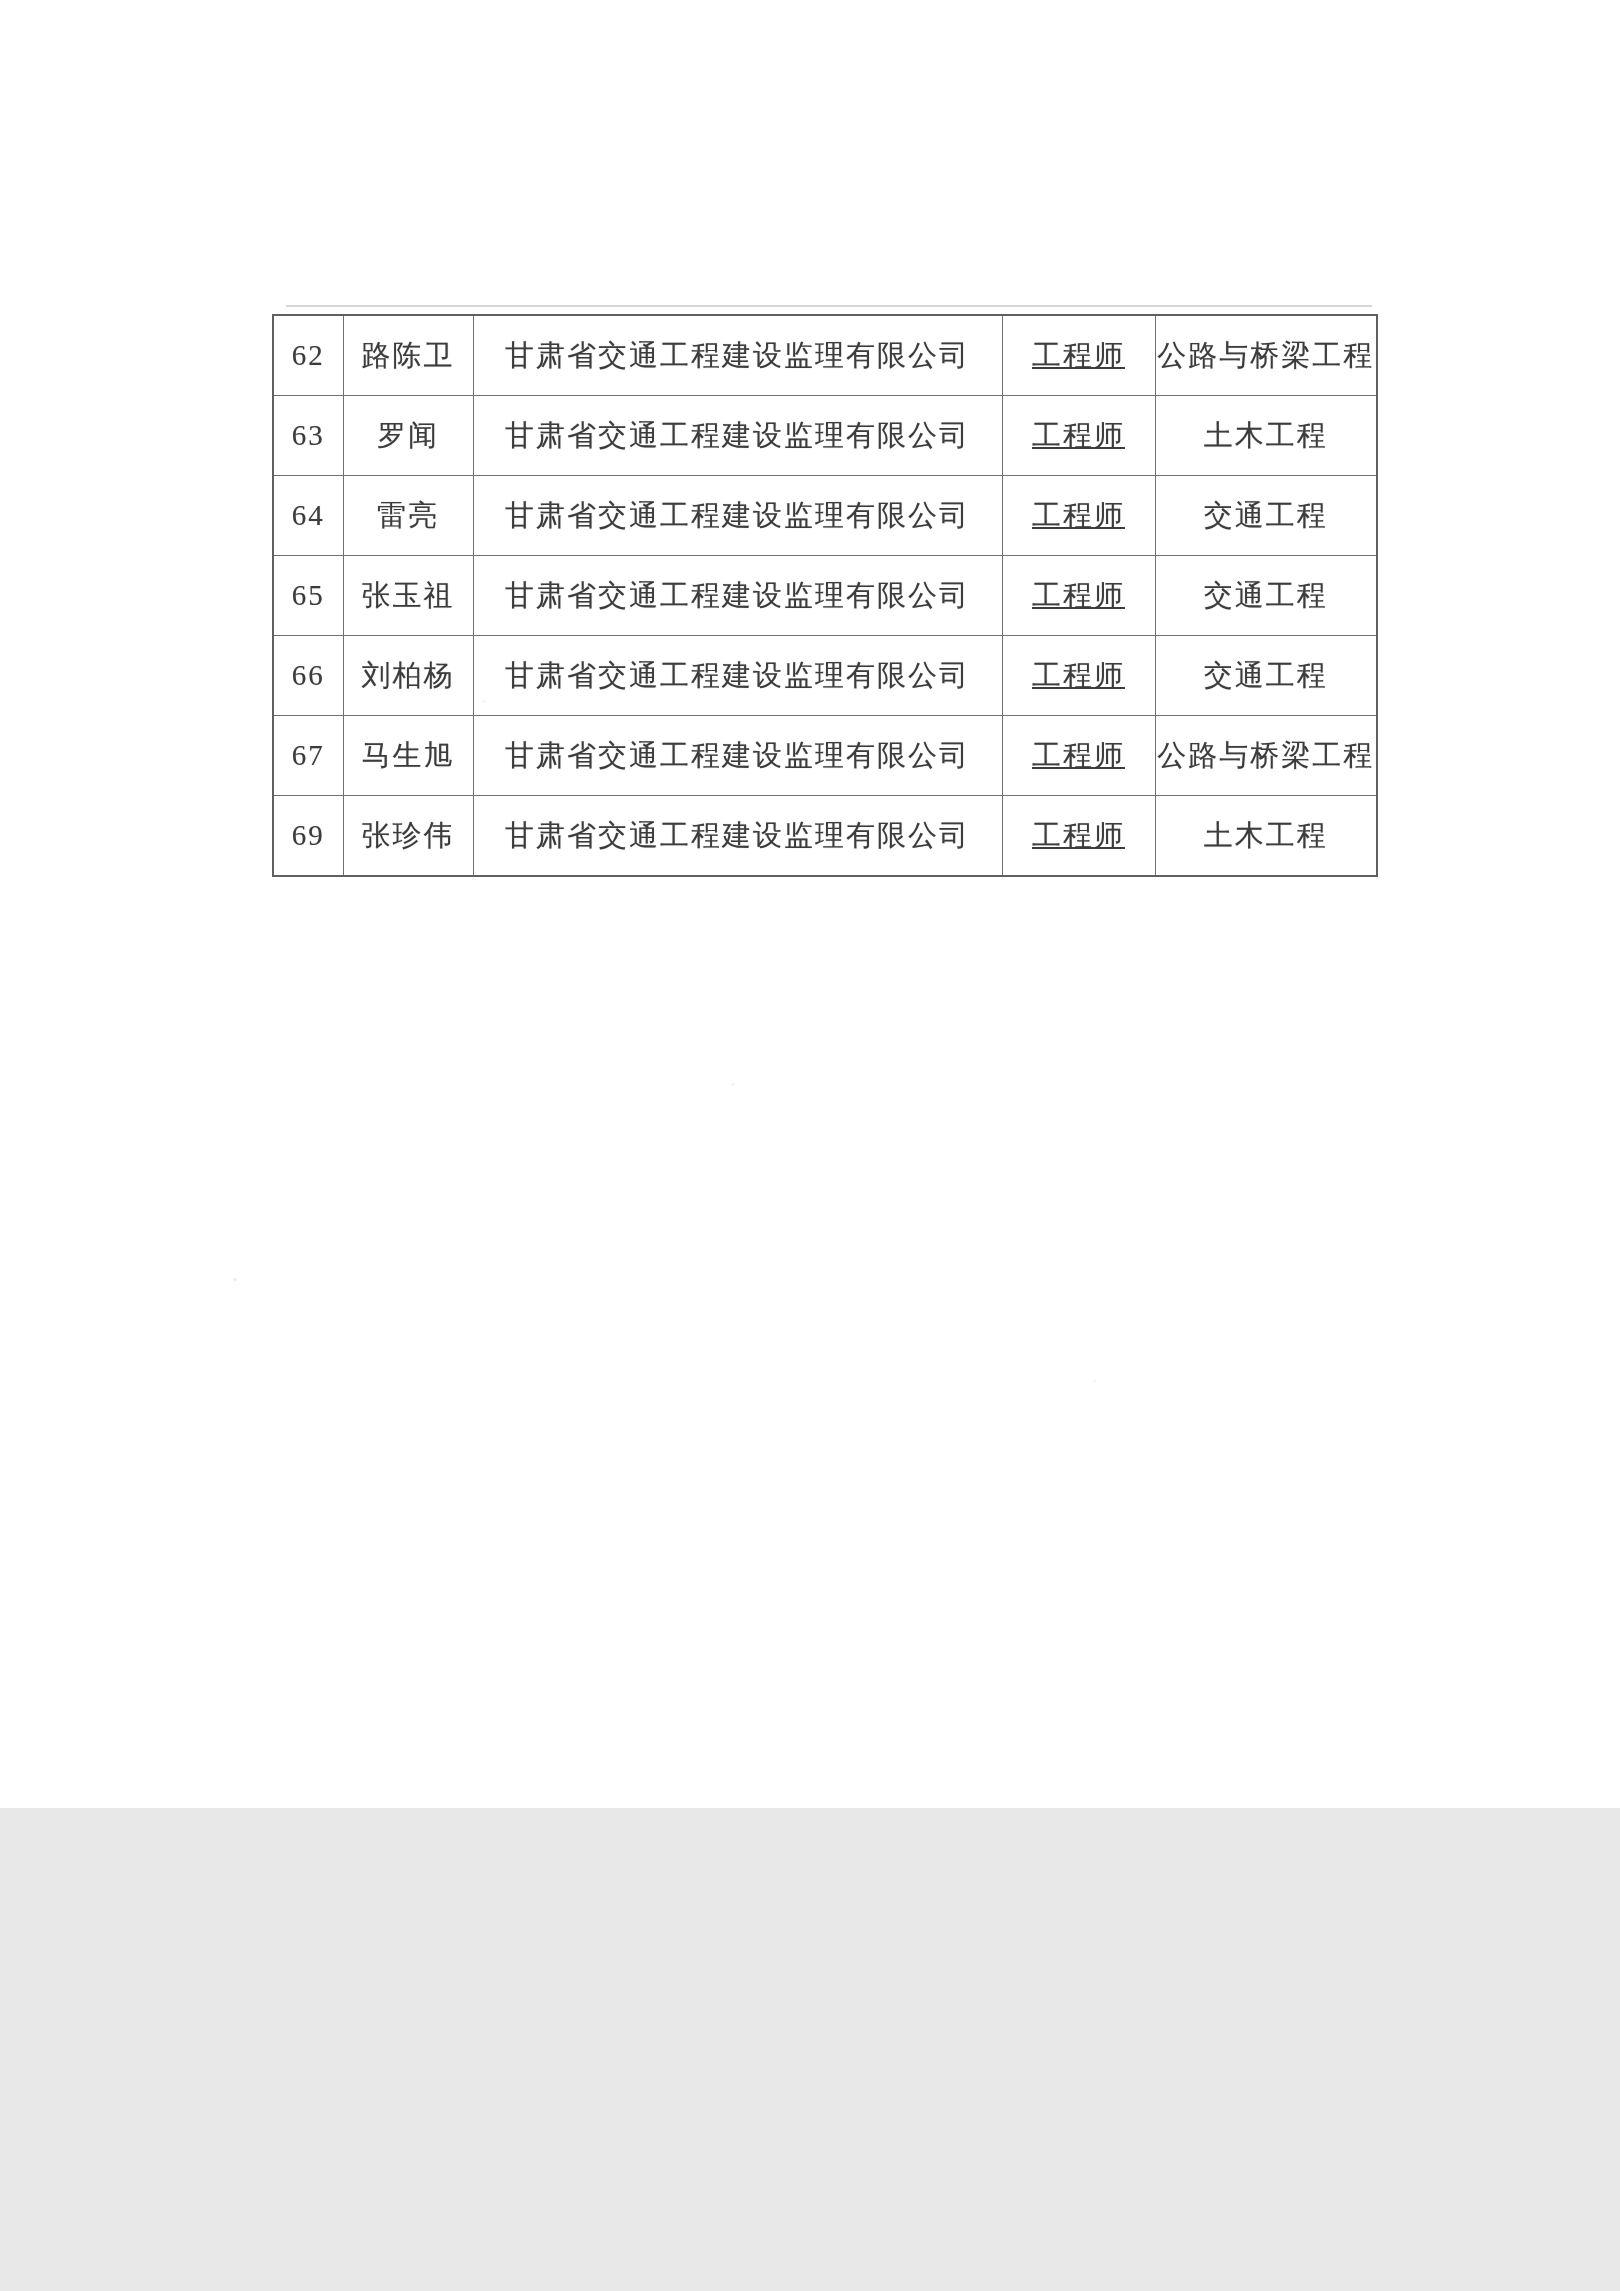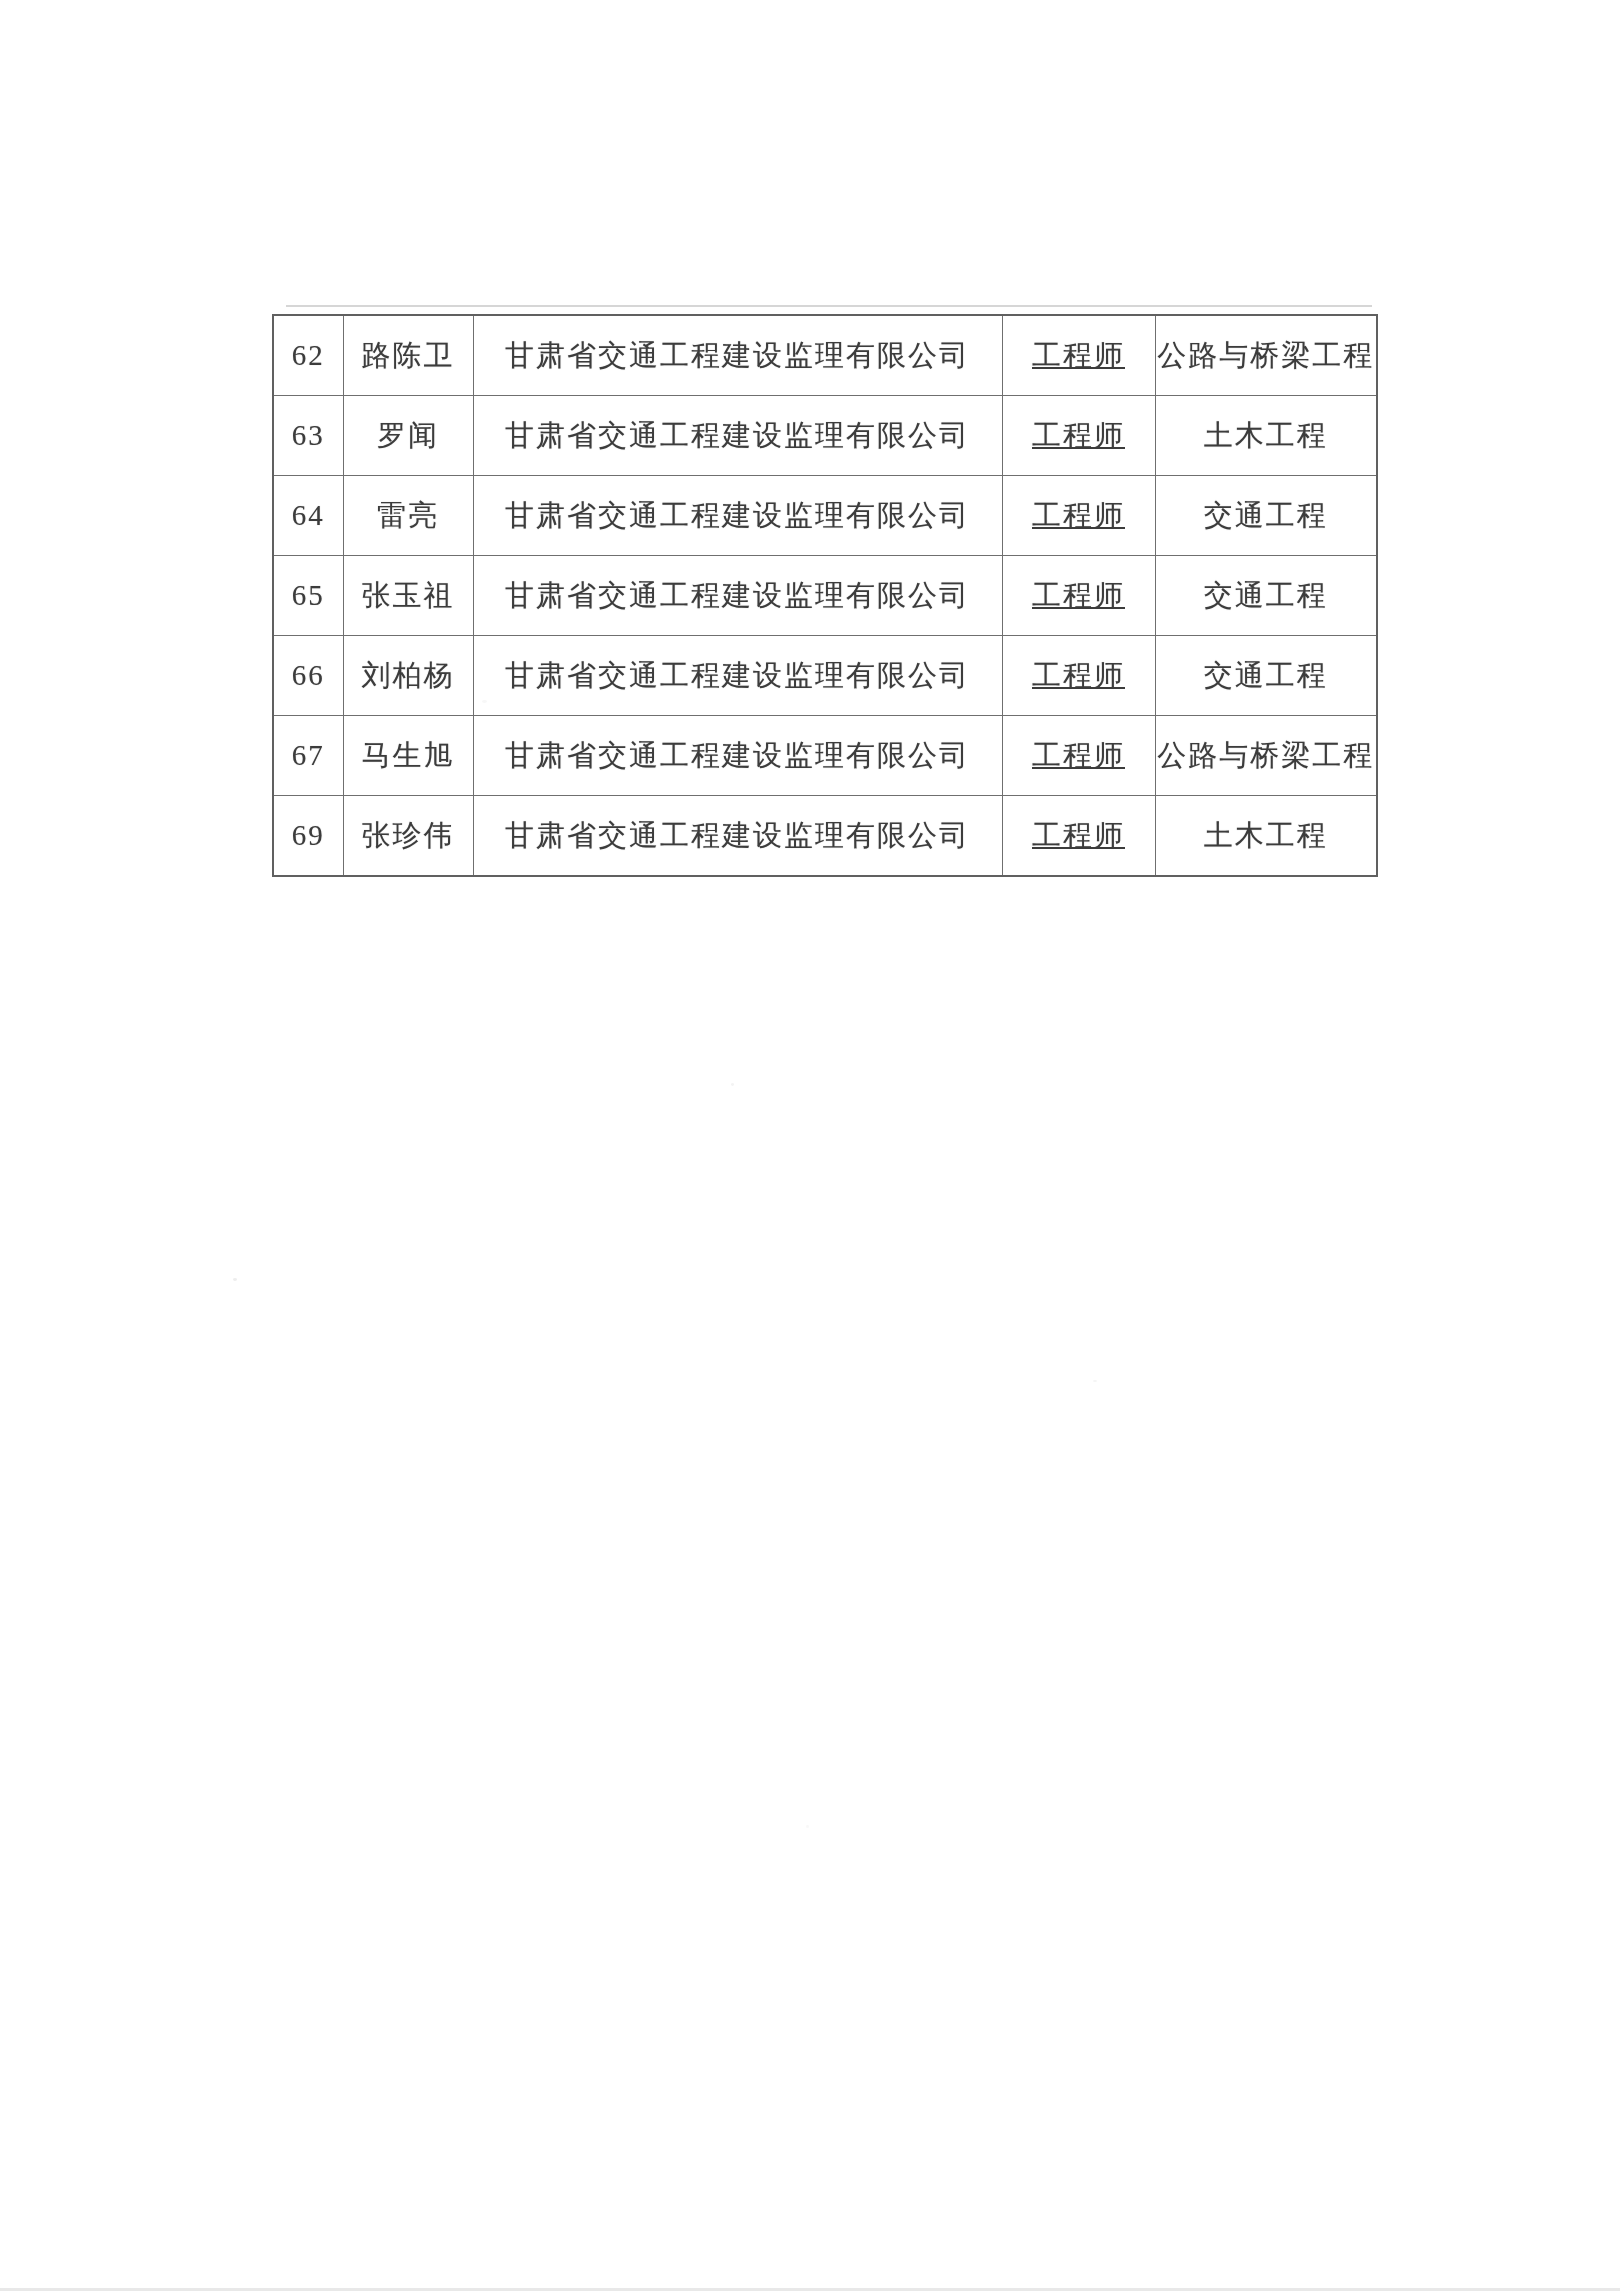--- a/index.html
+++ b/index.html
@@ -3,21 +3,21 @@
 <meta charset="utf-8">
 <style>
   html, body {
     margin: 0;
     padding: 0;
     background: #e8e8e8;
   }
   .page {
     position: relative;
     width: 1620px;
-    height: 2288px;
+    height: 1808px;
     background: var(--page-bg, #ffffff);
     overflow: hidden;
     font-family: "Liberation Serif", "DejaVu Serif", serif;
     color: var(--text, #3c3c3c);
   }
   table.roster {
     position: absolute;
     left: 272px;
     top: 314px;
     width: 1105px;

